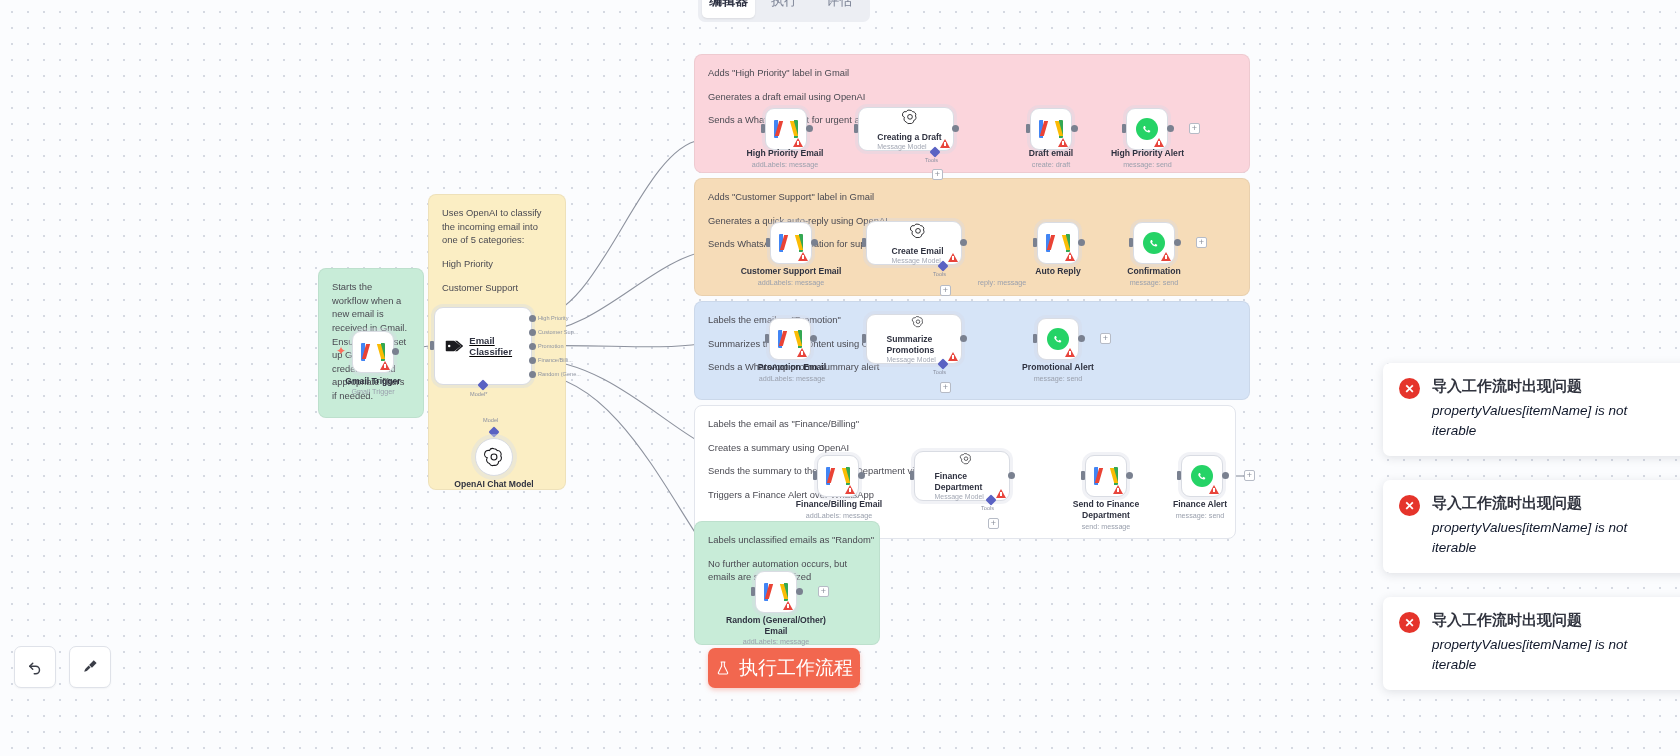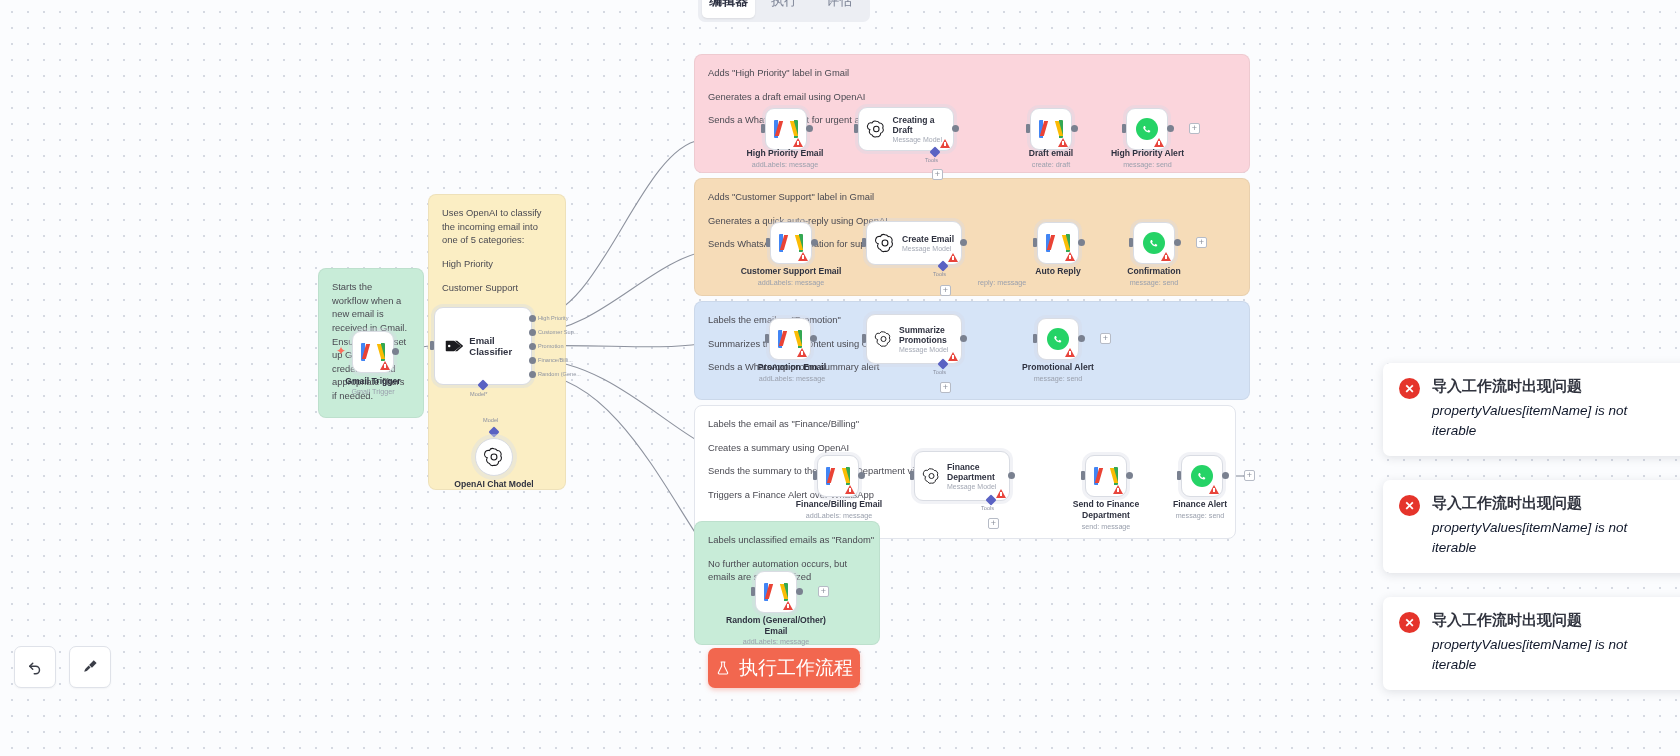--- a/index.html
+++ b/index.html
@@ -55,21 +55,21 @@
   .sticky-white  { background: #ffffff; border: 1px solid #e2e5ec; }
   .sticky-green  { background: #c8ecd8; }
 
   
   .node {
     position: absolute;
     background: #fff;
     border: 1px solid #d9dce3;
     border-radius: 9px;
     box-shadow: 0 0 0 3px rgba(215,219,228,0.35);
-    display: flex; align-items: center; justify-content: center;
+    display: flex; align-items: center; justify-content: center; flex-direction: column;
   }
   .node.sq { width: 42px; height: 42px; }
   .node.wide {
     width: 96px; height: 44px;
     justify-content: flex-start; padding-left: 7px; gap: 6px;
   }
   .node.wide.tall { height: 50px; }
 
   .node-caption {
     position: absolute;
@@ -121,21 +121,21 @@
 
   
   .oai { width: 22px; height: 22px; }
 
   
   #classifier {
     position: absolute;
     left: 434px; top: 307px; width: 98px; height: 78px;
     background: #fff; border: 1px solid #d9dce3; border-radius: 9px;
     box-shadow: 0 0 0 3px rgba(215,219,228,0.4);
-    display: flex; align-items: center; gap: 6px; padding-left: 10px;
+    display: flex; align-items: center; gap: 6px; padding-left: 10px; text-decoration: underline;
   }
   #classifier .ctitle { font-size: 9.5px; font-weight: 600; color: #2f3240; }
   .tag-icon { width: 21px; height: 16px; }
 
   .out-port {
     position: absolute;
     width: 7px; height: 7px; border-radius: 50%;
     background: #7a8190;
   }
   .out-label {

